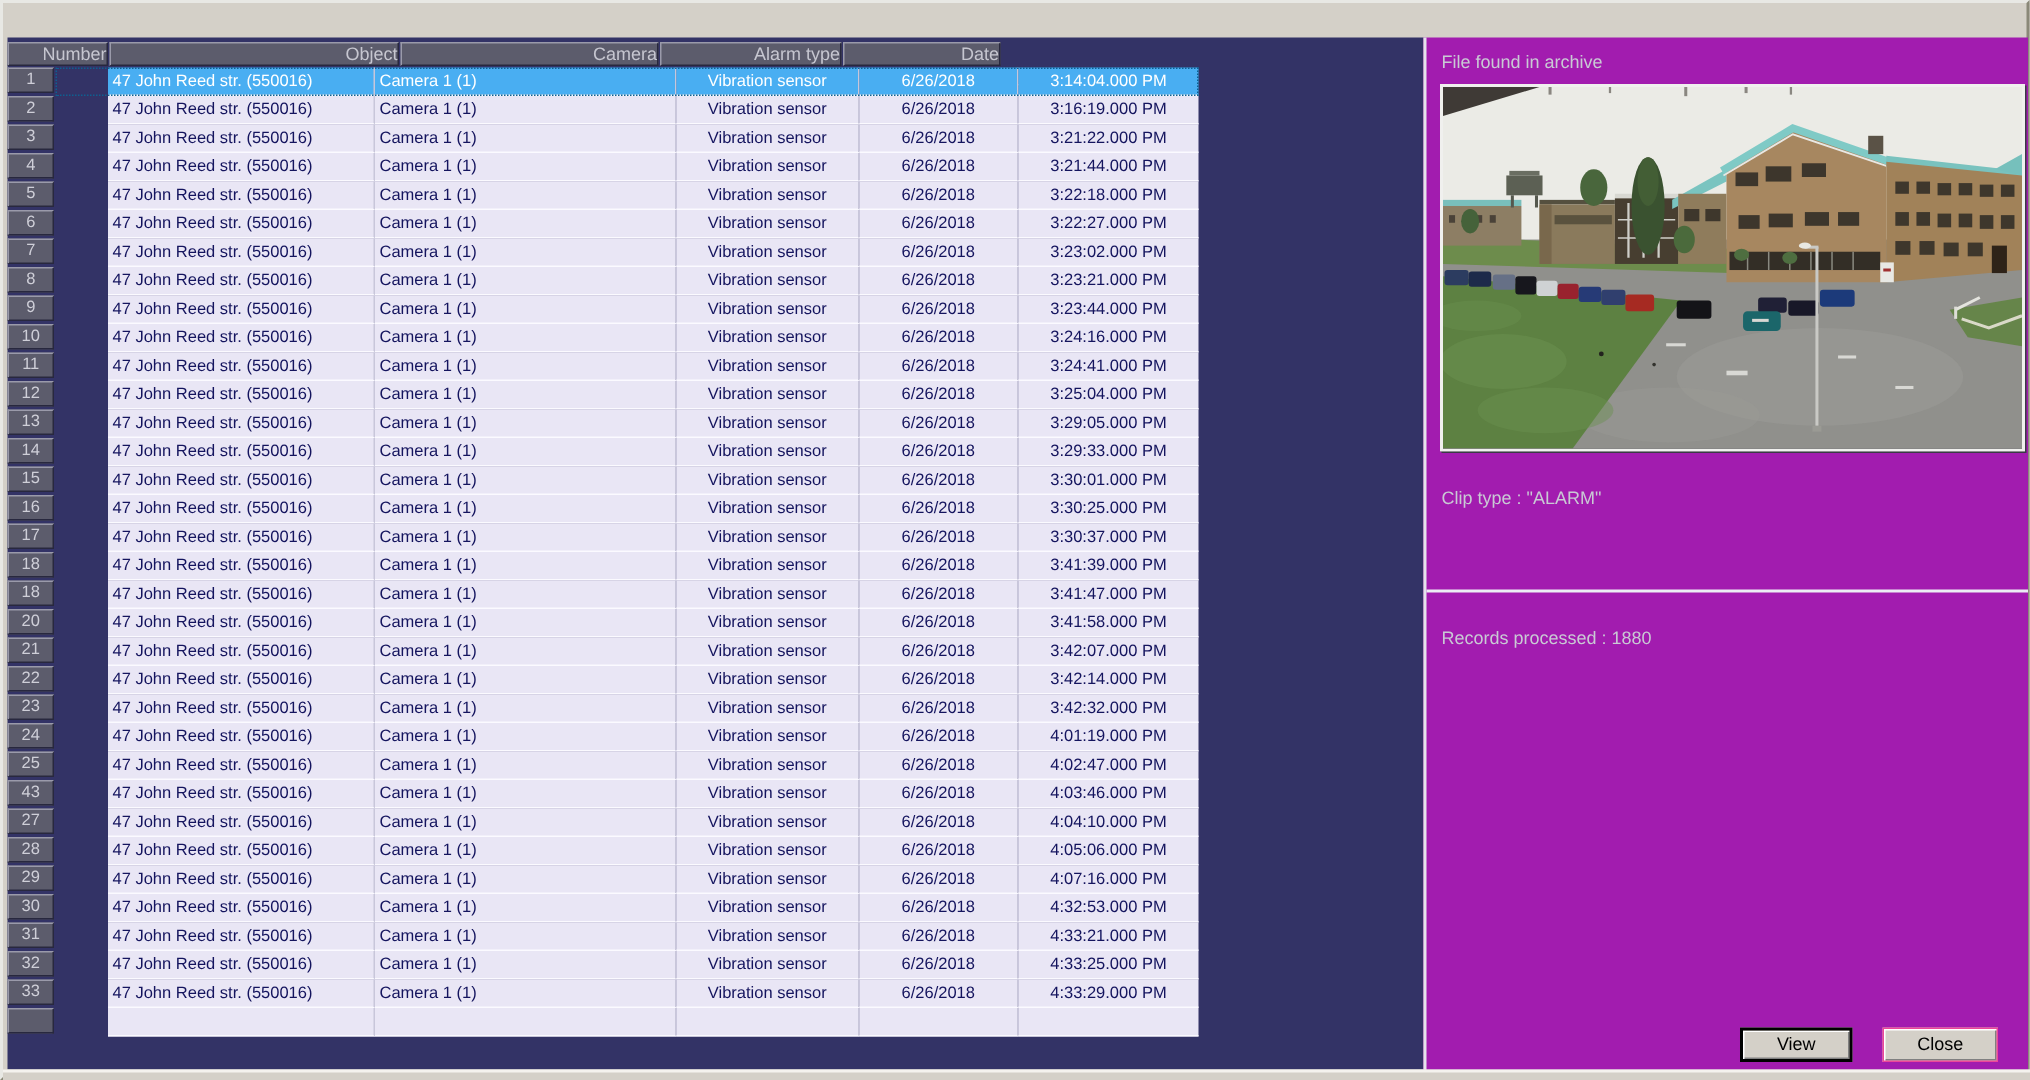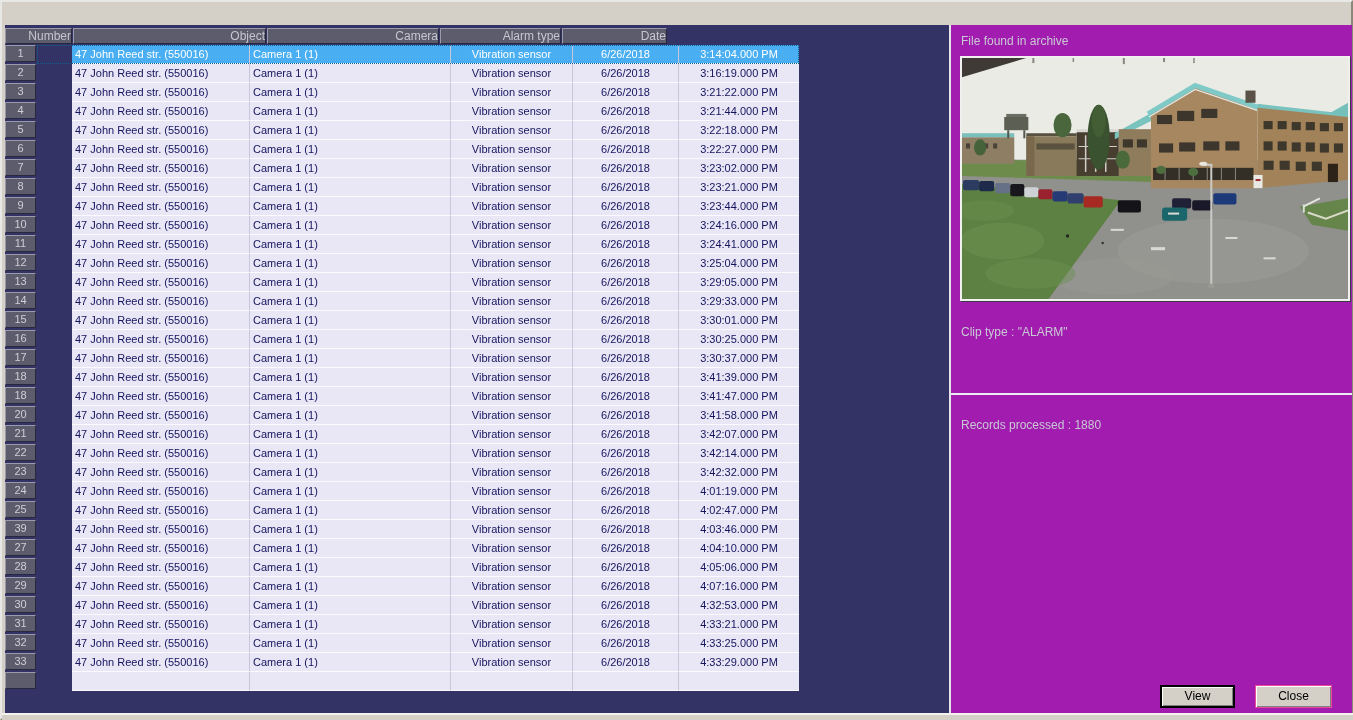--- a/index.html
+++ b/index.html
@@ -341,21 +341,21 @@
               <div class="num">25</div>
               <div class="rowdata">
                 <div class="cell c-obj">47 John Reed str. (550016)</div>
                 <div class="cell c-cam">Camera 1 (1)</div>
                 <div class="cell c-alarm">Vibration sensor</div>
                 <div class="cell c-date">6/26/2018</div>
                 <div class="cell c-time">4:02:47.000 PM</div>
               </div>
             </div>
             <div class="trow">
-              <div class="num">39</div>
+              <div class="num">43</div>
               <div class="rowdata">
                 <div class="cell c-obj">47 John Reed str. (550016)</div>
                 <div class="cell c-cam">Camera 1 (1)</div>
                 <div class="cell c-alarm">Vibration sensor</div>
                 <div class="cell c-date">6/26/2018</div>
                 <div class="cell c-time">4:03:46.000 PM</div>
               </div>
             </div>
             <div class="trow">
               <div class="num">27</div>

